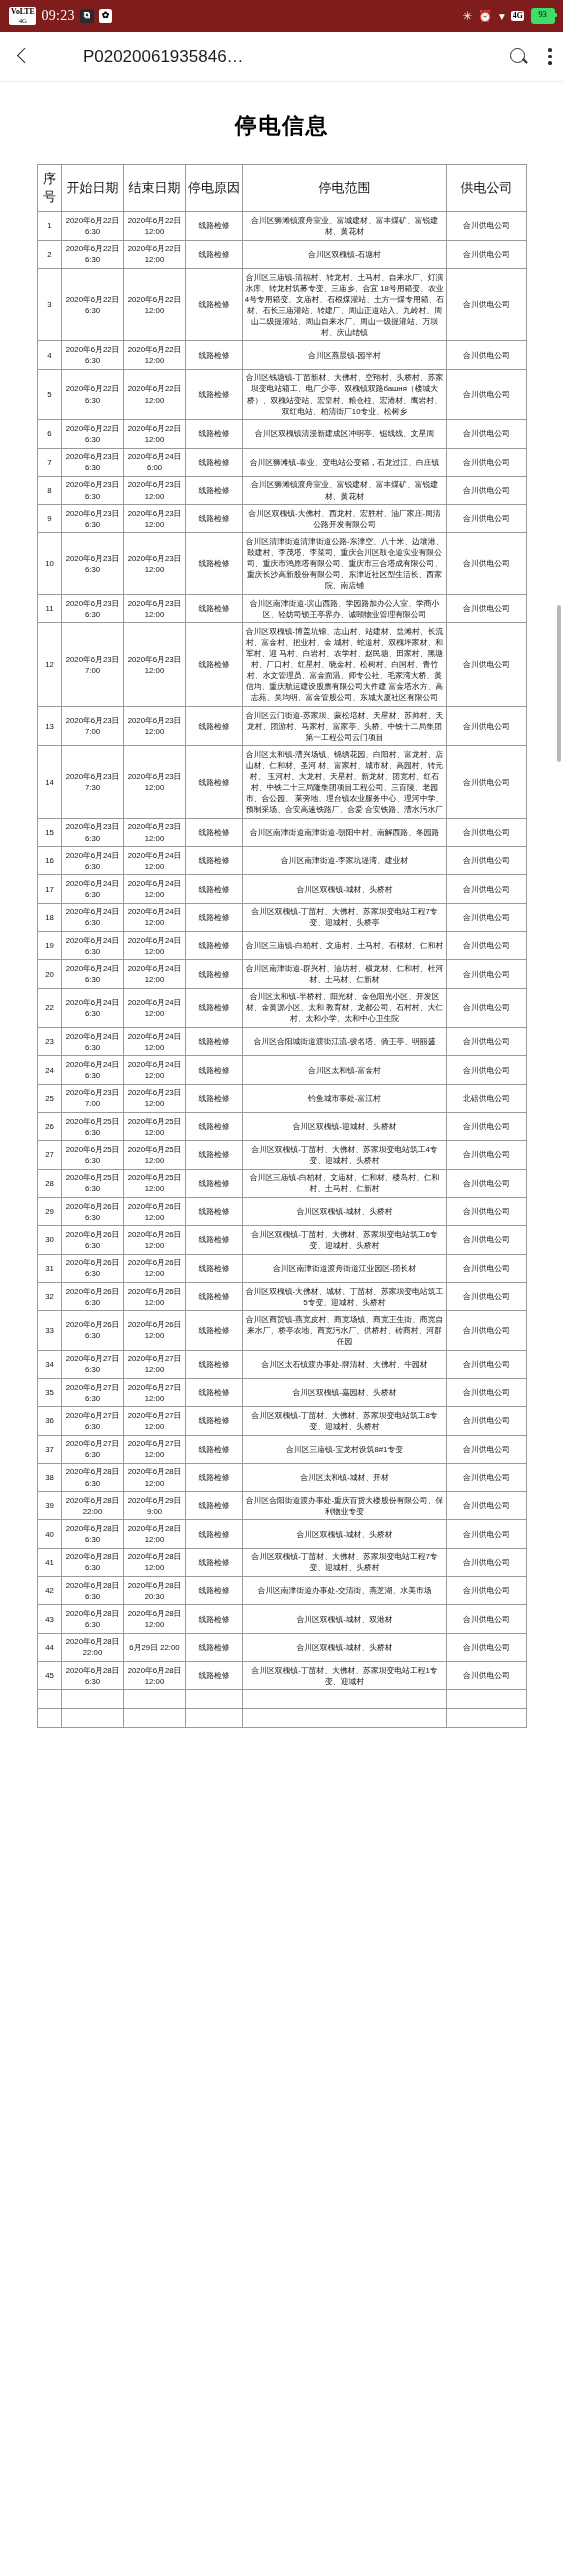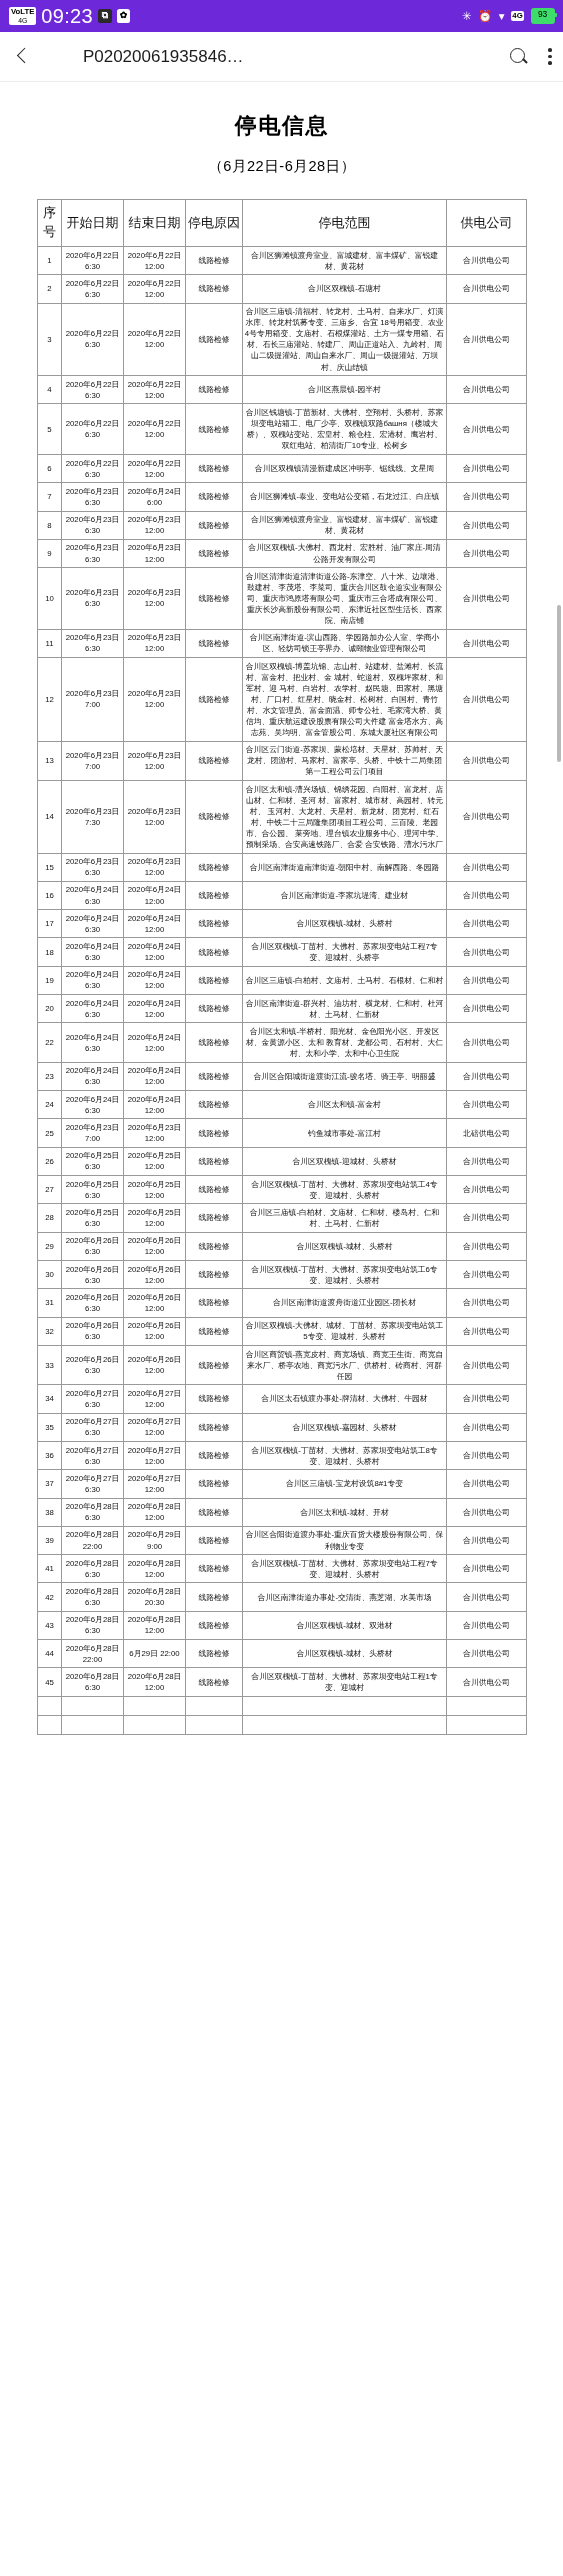--- a/index.html
+++ b/index.html
@@ -6,36 +6,37 @@
   html, body {
     width: 564px;
     background: #ffffff;
     font-family: "Liberation Sans", sans-serif;
   }
   body { width: 564px; height: 2576px; position: relative; overflow: hidden; }
 
   
   .statusbar {
     height: 32px;
-    background: #6d28d9;
+    background: #7f1d1d;
     color: #ffffff;
     display: flex;
     align-items: center;
     padding: 0 9.4px;
     font-size: 13.6px;
+    font-family: Liberation Serif, serif;
   }
   .sb-left { display: flex; align-items: center; gap: 5.2px; }
   .sb-right { margin-left: auto; display: flex; align-items: center; gap: 6.3px; }
   .net-badge {
     font-size: 7.8px; line-height: 1.05; text-align: center;
     background: #ffffff; color: #000000; border-radius: 2.1px;
     padding: 1px 1.6px; font-weight: bold;
   }
   .net-badge small { display: block; font-size: 6.8px; font-weight: normal; }
-  .sb-time { font-size: 20px; letter-spacing: 0.3px; }
+  .sb-time { font-size: 14px; letter-spacing: 0.3px; }
   .sb-icon { font-size: 11.5px; display: inline-block; }
   .sq-icon {
     width: 13.6px; height: 13.6px; border-radius: 2.6px;
     background: #ffffff; color: #000000;
     font-size: 9px; line-height: 13.6px; text-align: center; font-weight: bold;
   }
   .sq-icon.dark { background:#2a2a2a; color:#ffffff; }
   .batt {
     min-width: 24px; height: 16px; border: 1px solid #ffffff; border-radius: 2.6px;
     font-size: 8.4px; line-height: 11.5px; text-align: center; color: #ffffff;
@@ -179,21 +180,20 @@
     <div class="kebab">
         <i></i>
         <i></i>
         <i></i>
       </div>
   </div>
 </div>
 
 <div class="doc">
   <div class="doc-title">停电信息</div>
-  <div class="doc-sub">（6月22日-6月28日）</div>
 
   <table class="outage">
     <colgroup>
       <col class="c-idx">
         <col class="c-start">
         <col class="c-end">
       <col class="c-reason">
         <col class="c-scope">
         <col class="c-company">
     </colgroup>
@@ -506,20 +506,28 @@
         </tr>
         <tr>
           <td>39</td>
           <td>2020年6月28日 22:00</td>
           <td>2020年6月29日 9:00</td>
           <td>线路检修</td>
           <td class="scope">合川区合阳街道渡办事处-重庆百货大楼股份有限公司、保利物业专变</td>
           <td>合川供电公司</td>
         </tr>
         <tr>
+          <td>40</td>
+          <td>2020年6月28日 6:30</td>
+          <td>2020年6月28日 12:00</td>
+          <td>线路检修</td>
+          <td class="scope">合川区双槐镇-城材、头桥材</td>
+          <td>合川供电公司</td>
+        </tr>
+        <tr>
           <td>41</td>
           <td>2020年6月28日 6:30</td>
           <td>2020年6月28日 12:00</td>
           <td>线路检修</td>
           <td class="scope">合川区双槐镇-丁苗材、大佛材、苏家坝变电站工程7专变、迎城村、头桥村</td>
           <td>合川供电公司</td>
         </tr>
         <tr>
           <td>42</td>
           <td>2020年6月28日 6:30</td>

